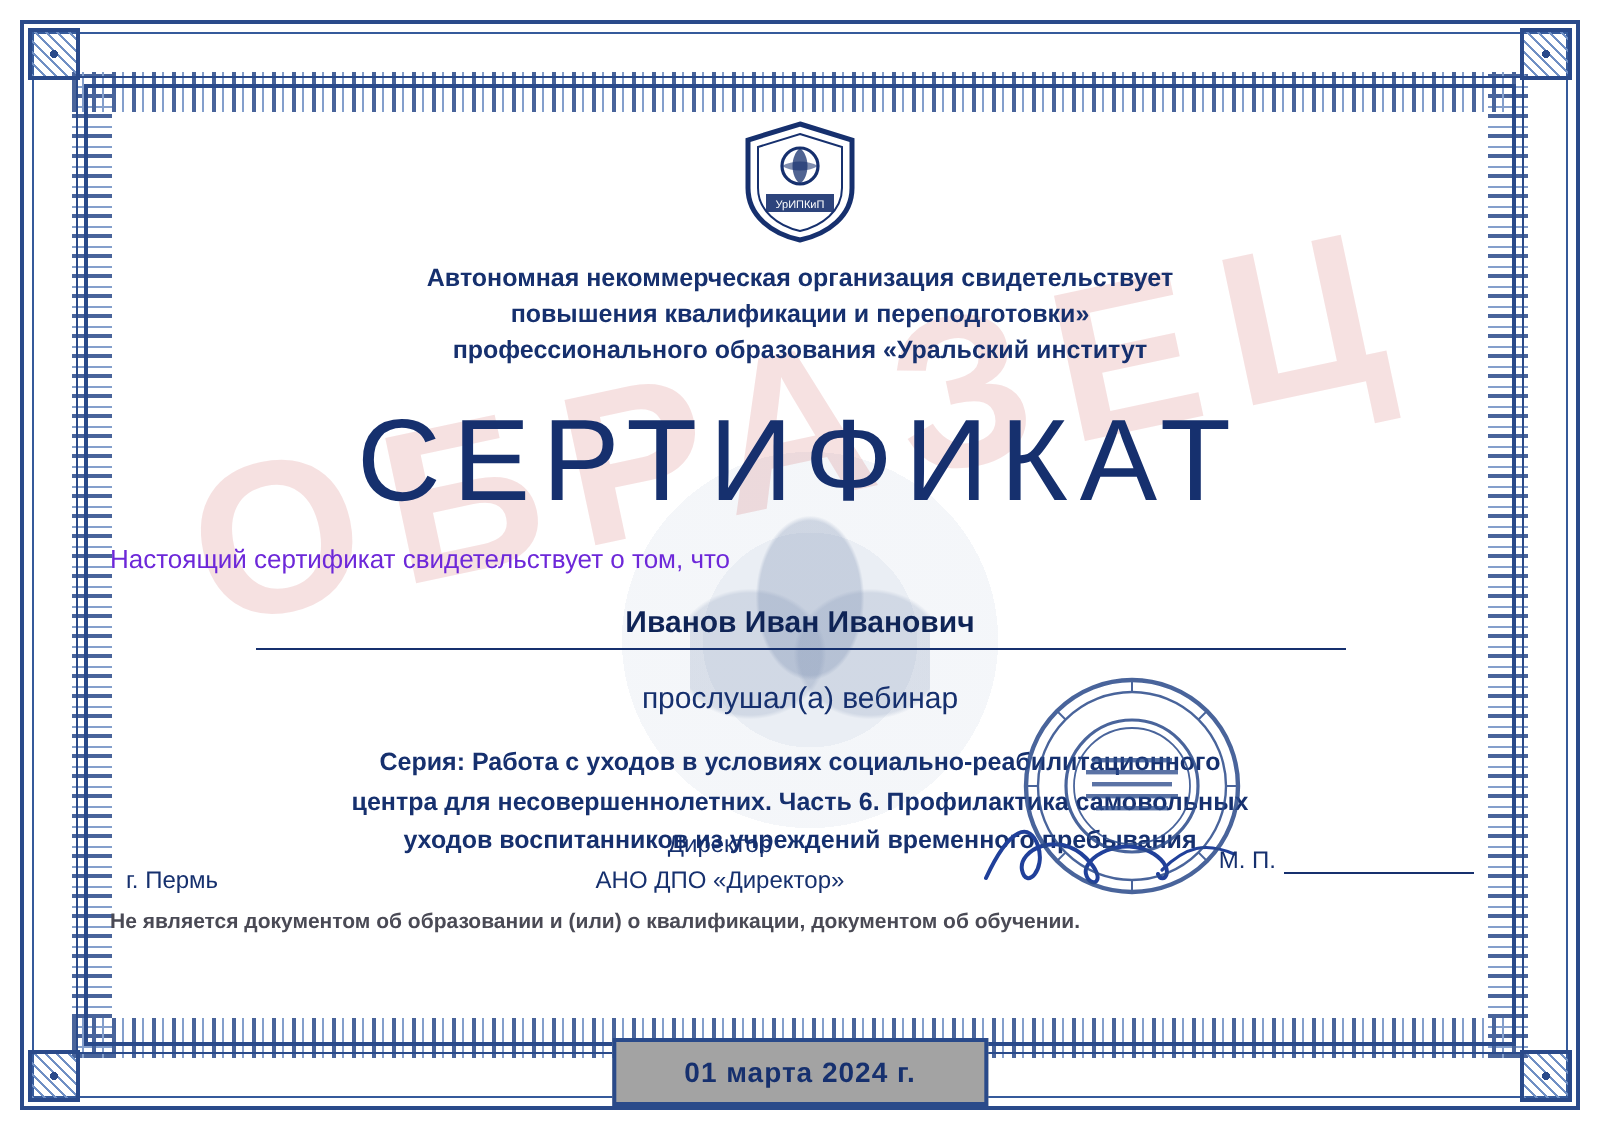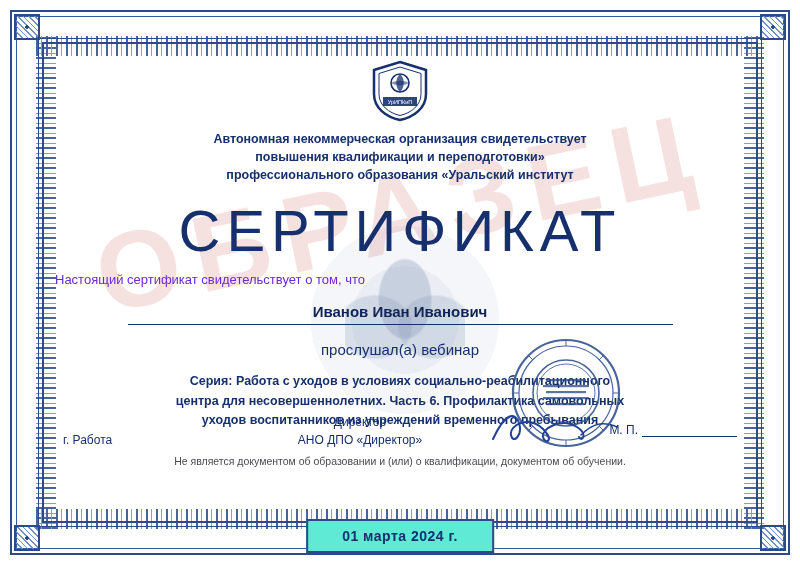--- a/index.html
+++ b/index.html
@@ -268,33 +268,33 @@
     border-radius: 50%;
     pointer-events: none;
     opacity: 0.85;
   }
 
   .disclaimer {
     position: absolute;
     left: 0;
     right: 0;
     bottom: 48px;
-    text-align: center;
     color: #4a4a55;
     font-size: 10.5px;
+    font-weight: bold;
   }
 
   
   .date-box {
     position: absolute;
     left: 50%;
     transform: translateX(-50%);
     bottom: 12px;
     border: 2px solid #2a4a8a;
-    background: #5eead4;
+    background: #a3a3a3;
     padding: 7px 34px;
     color: #16306e;
     font-weight: bold;
     font-size: 14px;
     letter-spacing: 0.5px;
     text-align: center;
   }
 </style>
 </head>
 <body>
@@ -340,21 +340,21 @@
 
     <div class="action">прослушал(а) вебинар</div>
 
     <div class="course">
       <div>Серия: Работа с уходов в условиях социально-реабилитационного</div>
       <div>центра для несовершеннолетних. Часть 6. Профилактика самовольных</div>
       <div>уходов воспитанников из учреждений временного пребывания</div>
     </div>
 
     <div class="sign-row">
-      <div class="city">г. Работа</div>
+      <div class="city">г. Пермь</div>
 
       <div class="director">
         <div>Директор</div>
         <div>АНО ДПО «Директор»</div>
       </div>
 
       <svg class="signature" viewBox="0 0 150 46">
         <path d="M8 34 C20 8 30 6 34 18 C38 30 28 40 26 30 C24 20 44 10 58 24 C70 36 60 40 58 32 C56 24 76 12 92 22 C104 30 96 38 94 32" fill="none" stroke="#20409a" stroke-width="2" stroke-linecap="round"></path>
         <path d="M96 30 C108 18 118 16 132 22" fill="none" stroke="#20409a" stroke-width="1.6" stroke-linecap="round"></path>
       </svg>

